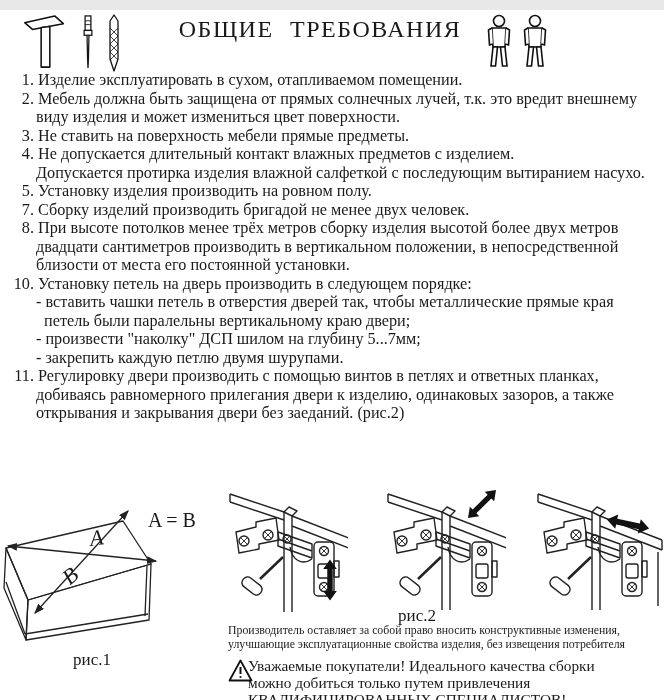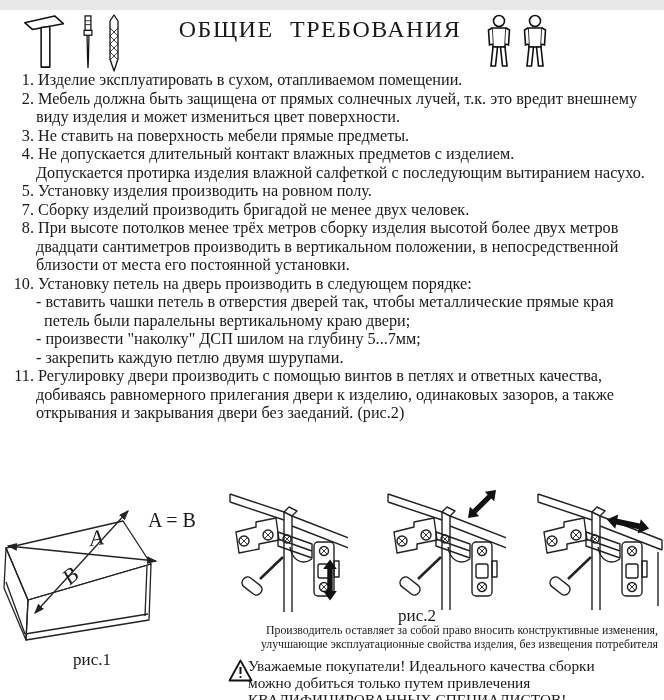--- a/index.html
+++ b/index.html
@@ -21,21 +21,21 @@
   .req-item{
     padding-left:24px;text-indent:-24px;white-space:pre-line;
   }
   .req-item .num{
     display:inline-block;width:22px;text-align:right;margin-right:4px;text-indent:0;
   }
   .fig-caption{position:absolute;font-size:17px;text-align:center;}
   .cap1{left:47px;top:640px;width:90px;}
   .cap2{left:382px;top:596px;width:70px;}
   .note{
-    position:absolute;left:228px;top:614px;width:430px;text-align:right;
+    position:absolute;left:228px;top:614px;width:430px;text-align:left;
     font-size:11.8px;line-height:13.5px;white-space:pre-line;color:#222;
   }
   .warning-text{
     position:absolute;left:248px;top:648px;width:396px;text-align:left;
     font-size:15.3px;line-height:16.8px;white-space:pre-line;
   }
   .abs{position:absolute;}
   svg text{font-family:"Liberation Serif", serif;fill:#1a1a1a;}
 </style>
 </head>
@@ -126,21 +126,21 @@
     <div class="req-item"><span class="num">4.</span><span>Не допускается длительный контакт влажных предметов с изделием.
 Допускается протирка изделия влажной салфеткой с последующим вытиранием насухо.</span></div>
     <div class="req-item"><span class="num">5.</span><span>Установку изделия производить на ровном полу.</span></div>
     <div class="req-item"><span class="num">7.</span><span>Сборку изделий производить бригадой не менее двух человек.</span></div>
     <div class="req-item"><span class="num">8.</span><span>При высоте потолков менее трёх метров сборку изделия высотой более двух метров двадцати сантиметров производить в вертикальном положении, в непосредственной близости от места его постоянной установки.</span></div>
     <div class="req-item"><span class="num">10.</span><span>Установку петель на дверь производить в следующем порядке:
 - вставить чашки петель в отверстия дверей так, чтобы металлические прямые края
 &nbsp;&nbsp;петель были паралельны вертикальному краю двери;
 - произвести "наколку" ДСП шилом на глубину 5...7мм;
 - закрепить каждую петлю двумя шурупами.</span></div>
-    <div class="req-item"><span class="num">11.</span><span>Регулировку двери производить с помощью винтов в петлях и ответных качества, добиваясь равномерного прилегания двери к изделию, одинаковых зазоров, а также открывания и закрывания двери без заеданий. (рис.2)</span></div>
+    <div class="req-item"><span class="num">11.</span><span>Регулировку двери производить с помощью винтов в петлях и ответных планках, добиваясь равномерного прилегания двери к изделию, одинаковых зазоров, а также открывания и закрывания двери без заеданий. (рис.2)</span></div>
   </div>
 
   <svg class="abs" style="left:2px;top:488px" width="212" height="158" viewBox="0 0 212 158">
     <g fill="none" stroke="#222" stroke-width="1.3" stroke-linejoin="round">
       <polygon points="4,50 121,23 149,66 26,102"></polygon>
       <polygon points="26,102 149,66 147,122 24,142"></polygon>
       <polygon points="4,50 26,102 24,142 2,90"></polygon>
       <path d="M23,136 L146,116 M4,84 L23,136"></path>
       <path d="M145,68 L143,118"></path>
       <path d="M6,48 L154,63" marker-start="url(#ah)" marker-end="url(#ah)"></path>

